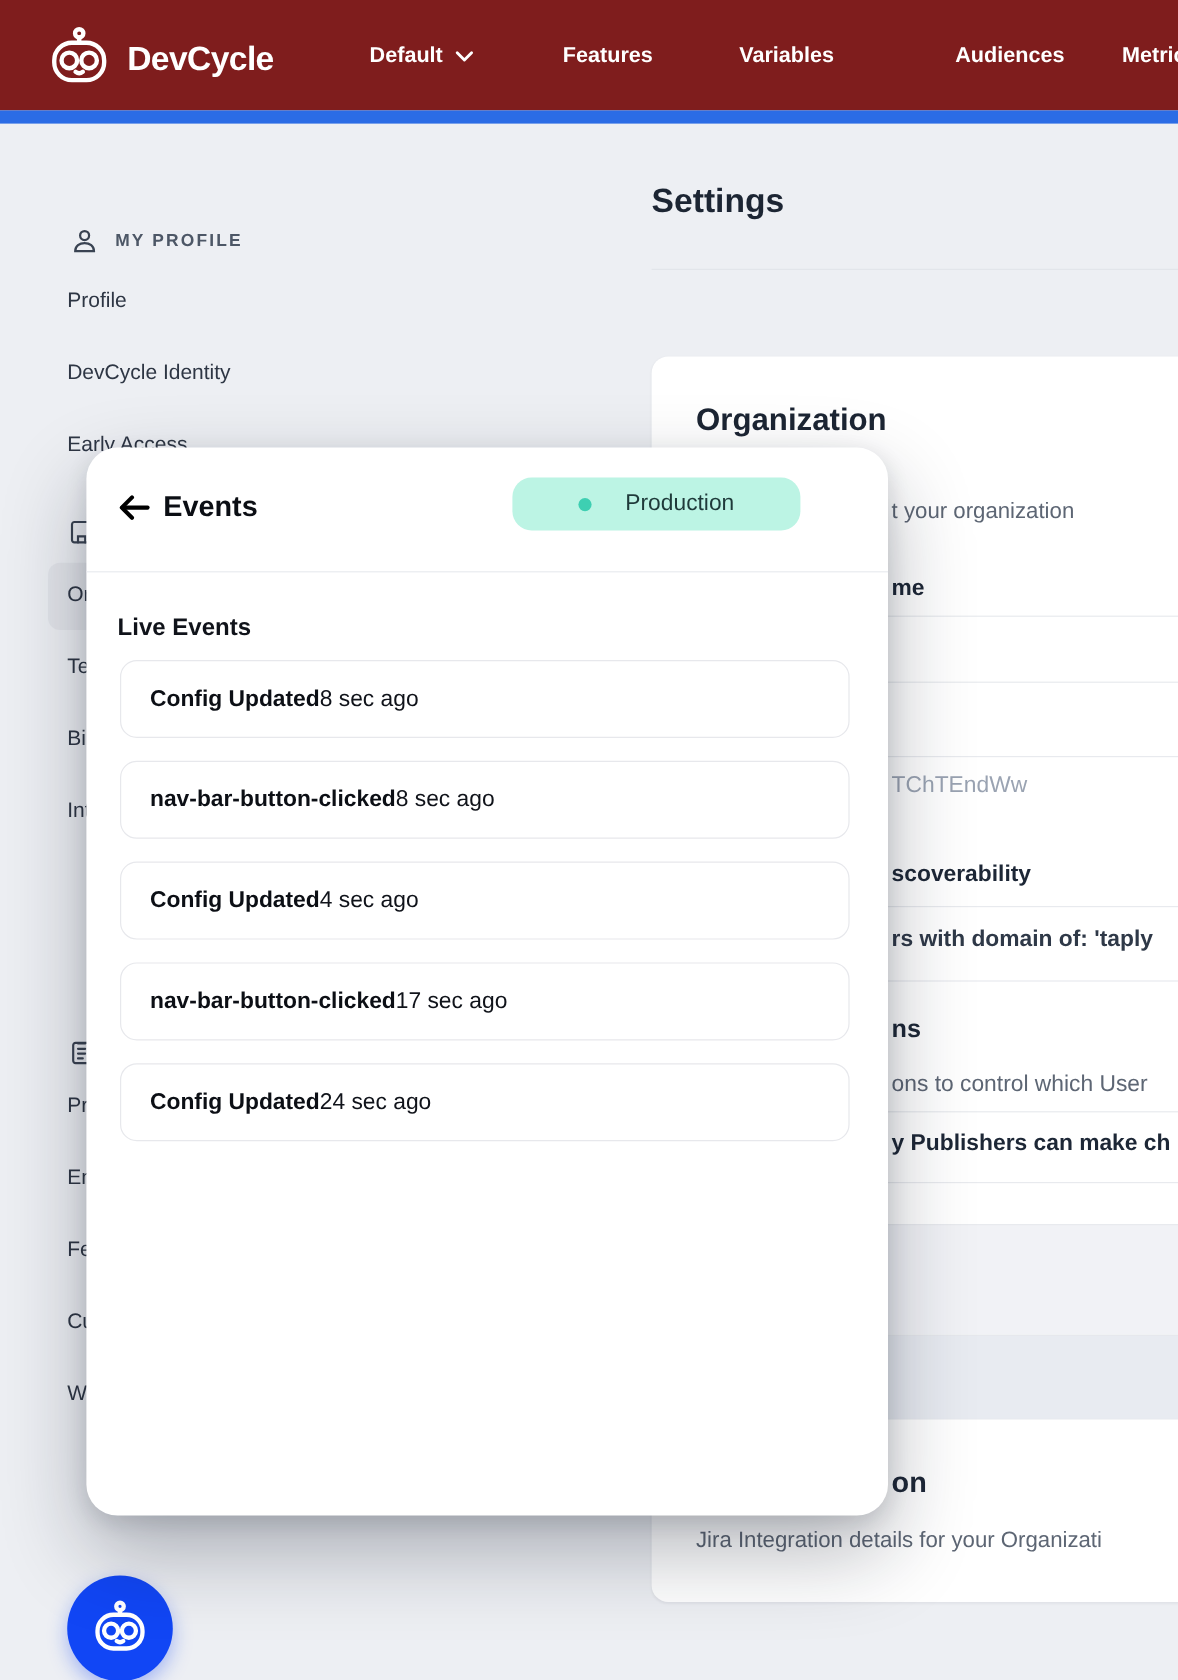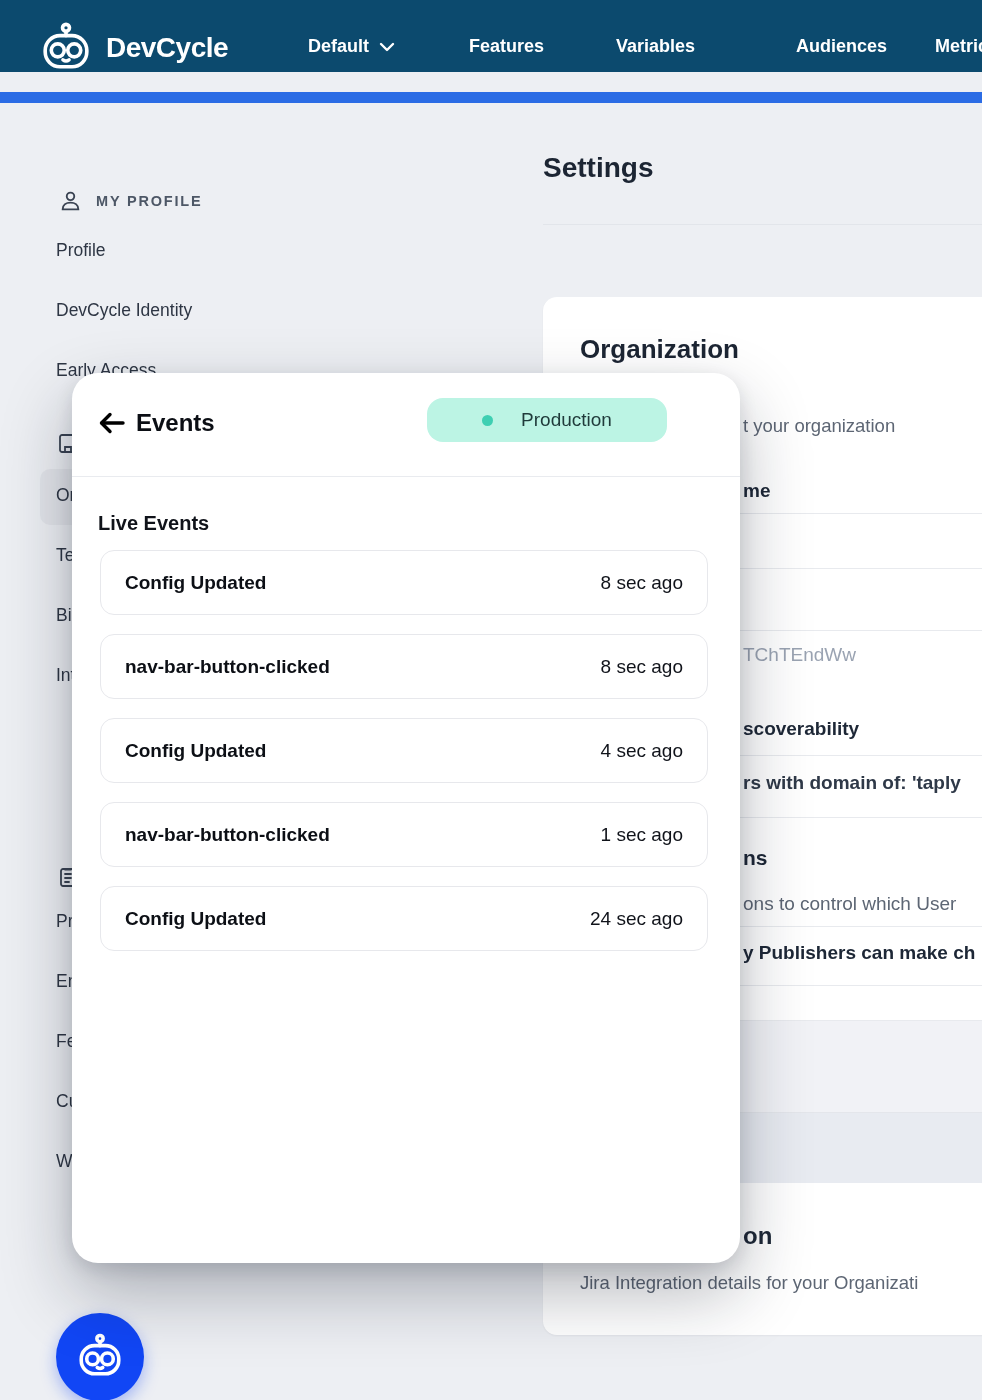--- a/index.html
+++ b/index.html
@@ -1,21 +1,21 @@
 <!DOCTYPE html>
 <html><head>
 <meta charset="utf-8">
 <style>
   * { margin:0; padding:0; box-sizing:border-box; }
   html,body { width:982px; height:1400px; }
   body { font-family:"Liberation Sans","DejaVu Sans",sans-serif; background:#edeff3; overflow:hidden; }
   #app { position:relative; width:982px; height:1400px; overflow:hidden; }
 
   
-  .navbar { position:absolute; left:0; top:0; width:982px; height:72px; background:#0c4a6e; z-index:5; }
+  .navbar { position:absolute; left:0; top:0; width:982px; height:92px; background:#7f1d1d; z-index:5; }
   .brand { position:absolute; left:38px; top:20px; display:flex; align-items:center; gap:12px; }
   .brand-name { color:#ffffff; font-size:28px; font-weight:800; letter-spacing:-0.5px; }
   .nav-link { position:absolute; top:0; height:92px; display:flex; align-items:center; color:#ffffff; font-size:18px; font-weight:600; cursor:pointer; white-space:nowrap; }
   .nav-default { left:308px; gap:10px; }
   .nav-features { left:469px; } .nav-variables { left:616px; }
   .nav-audiences { left:768px;margin-left:28px; } .nav-metrics { left:935px; }
   .accent-bar { position:absolute; left:0; top:92px; width:982px; height:11px; background:#2b6ce5; z-index:5; }
 
   
   .side-label { position:absolute; left:96px; top:193px; font-size:14.5px; font-weight:700; letter-spacing:1.8px; color:#4d5766; }
@@ -48,21 +48,21 @@
   
   .modal { position:absolute; left:72px; top:373px; width:668px; height:890px; background:#ffffff; border-radius:26px; box-shadow:0 30px 70px rgba(16,24,40,.30), 0 6px 18px rgba(16,24,40,.12); z-index:10; }
   .modal-header { position:absolute; left:0; top:0; width:668px; height:104px; border-bottom:1px solid #e9ebef; }
   .back-btn { position:absolute; left:20px; top:32px; width:40px; height:40px; display:flex; align-items:center; justify-content:center; cursor:pointer; }
   .modal-title { position:absolute; left:64px; top:36px; font-size:24px; font-weight:800; color:#0b0e14; }
   .env-badge { position:absolute; left:355px; top:25px; width:240px; height:44px; border-radius:16px; background:#bcf4e4; display:flex; align-items:center; justify-content:center; gap:28px; }
   .env-dot { width:11px; height:11px; border-radius:50%; background:#3ecfb2; }
   .env-text { font-size:19px; font-weight:500; color:#1f3a3a; }
   .live-title { position:absolute; left:26px; top:139px; font-size:20px; font-weight:700; color:#10131a; }
   .event-list { position:absolute; left:28px; top:177px; width:608px; }
-  .event-card { width:608px; height:65px; border:1.5px solid #e7e8ec; border-radius:14px; background:#ffffff; margin-bottom:19px; display:flex; align-items:center; justify-content:space-between; padding:12px 24px; }
+  .event-card { width:608px; height:65px; border:1.5px solid #e7e8ec; border-radius:14px; background:#ffffff; margin-bottom:19px; display:flex; align-items:center; justify-content:flex-start; padding:12px 24px; }
   .event-name { font-size:19px; font-weight:700; color:#0c0f15; }
   .event-time { font-size:19px; color:#10131a; }
 
   
   .fab { position:absolute; left:56px; top:1313px; width:88px; height:88px; border-radius:50%; background:#1146f5; display:flex; align-items:center; justify-content:center; cursor:pointer; z-index:6; box-shadow:0 6px 16px rgba(17,70,245,.35); }
 </style>
 </head>
 <body>
 
 <div id="app">
@@ -159,21 +159,21 @@
       <div class="event-card">
         <span class="event-name">nav-bar-button-clicked</span>
         <span class="event-time">8 sec ago</span>
       </div>
       <div class="event-card">
         <span class="event-name">Config Updated</span>
         <span class="event-time">4 sec ago</span>
       </div>
       <div class="event-card">
         <span class="event-name">nav-bar-button-clicked</span>
-        <span class="event-time">1 sec ago</span>
+        <span class="event-time">17 sec ago</span>
       </div>
       <div class="event-card">
         <span class="event-name">Config Updated</span>
         <span class="event-time">24 sec ago</span>
       </div>
     </div>
   </div>
 
   <div class="navbar">
     <div class="brand">

